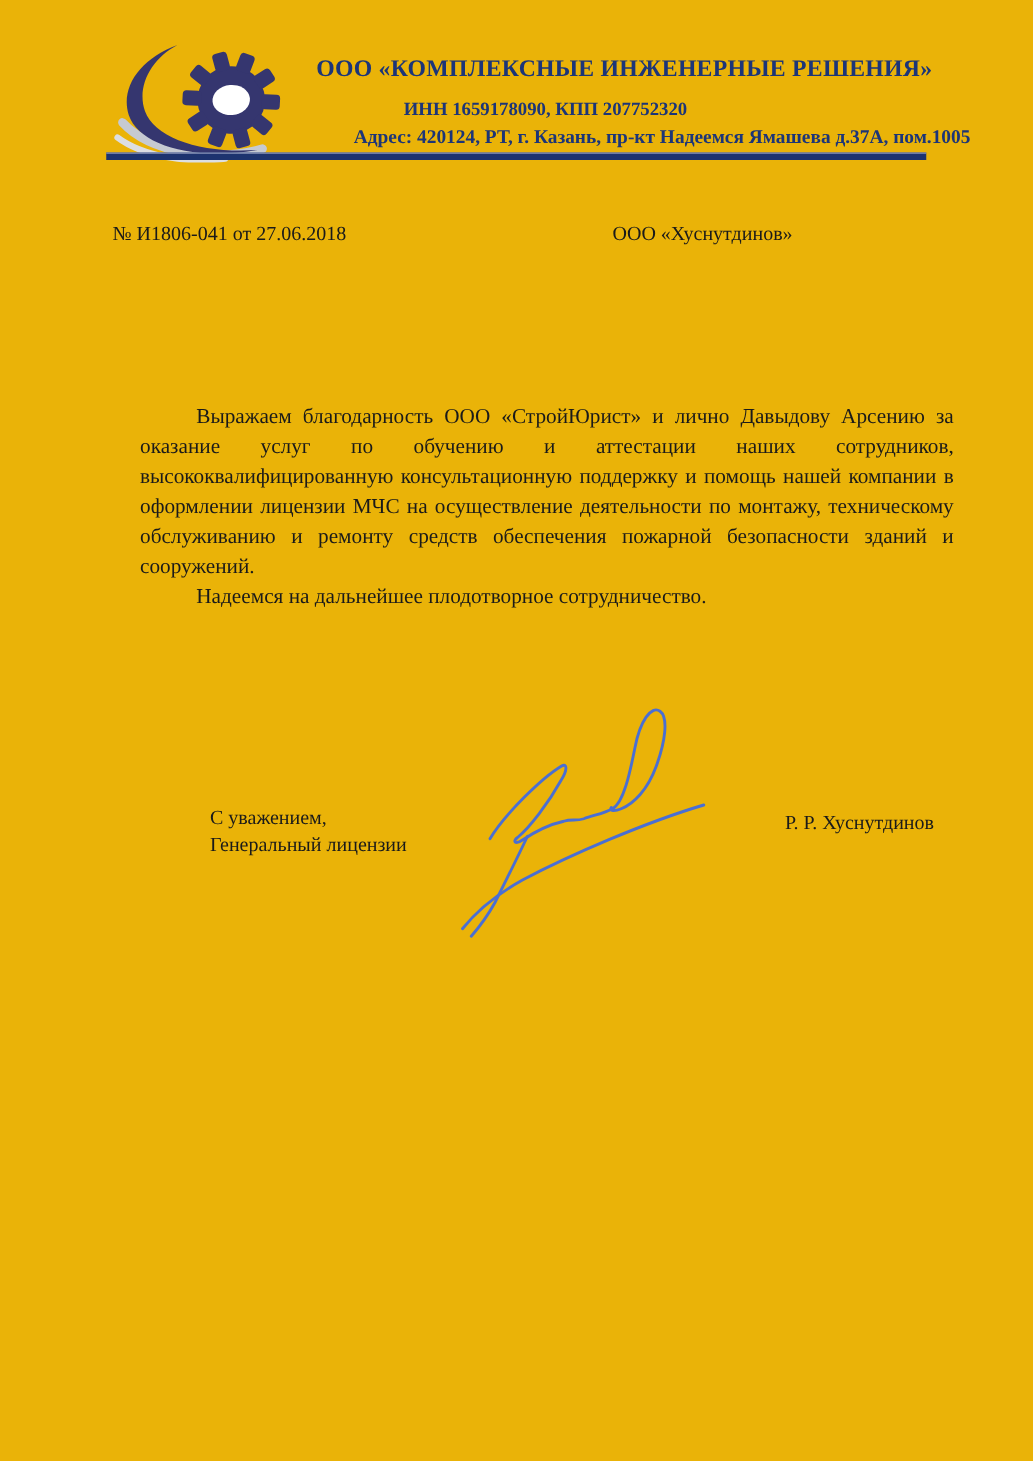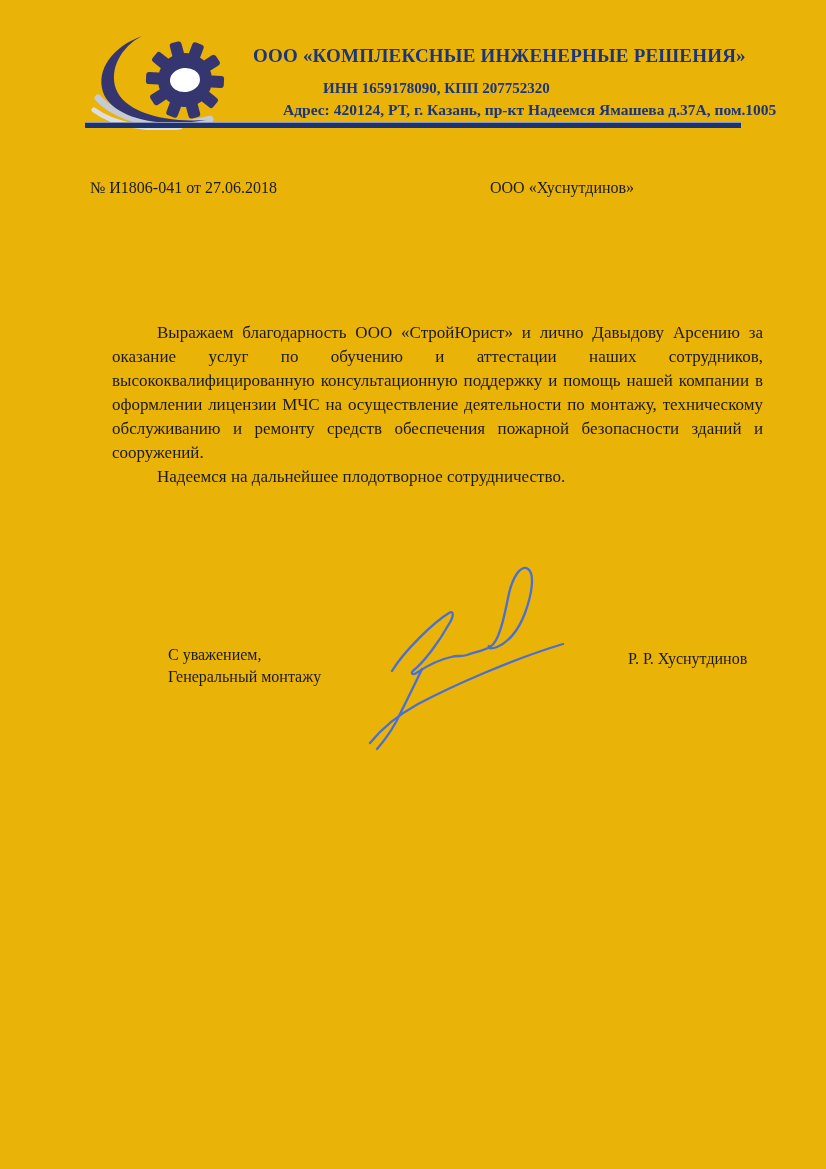--- a/index.html
+++ b/index.html
@@ -94,21 +94,21 @@
   <div class="ref-number">№ И1806-041 от 27.06.2018</div>
   <div class="recipient">ООО «Хуснутдинов»</div>
 
   <div class="body-text">
     <p>Выражаем благодарность ООО «СтройЮрист» и лично Давыдову Арсению за оказание услуг по обучению и аттестации наших сотрудников, высококвалифицированную консультационную поддержку и помощь нашей компании в оформлении лицензии МЧС на осуществление деятельности по монтажу, техническому обслуживанию и ремонту средств обеспечения пожарной безопасности зданий и сооружений.</p>
     <p>Надеемся на дальнейшее плодотворное сотрудничество.</p>
   </div>
 
   <div class="closing-left">
     <div>С уважением,</div>
-    <div>Генеральный монтажу</div>
+    <div>Генеральный лицензии</div>
   </div>
 
   <svg class="signature" viewBox="0 0 212 196" aria-hidden="true">
     <path d="M 36 115 C 48 95, 78 66, 93 57 C 98 54, 98 60, 93 68 C 83 86, 68 106, 58 114 C 54 117, 56 120, 62 116 C 74 108, 86 103, 95 101 C 101 99, 105 101, 111 99 C 119 96, 127 95, 134 91 C 143 86, 148 62, 152 42 C 156 21, 165 8, 172 13 C 179 18, 176 38, 169 57 C 162 76, 151 87, 141 91 C 136 93, 131 93, 133 90"></path>
     <path d="M 207 88 C 160 102, 100 128, 62 148 C 44 158, 26 172, 14 187"></path>
     <path d="M 66 113 C 58 130, 49 148, 40 166 C 35 175, 28 185, 21 193"></path>
   </svg>
 
   <div class="signatory-name">Р. Р. Хуснутдинов</div>
 

